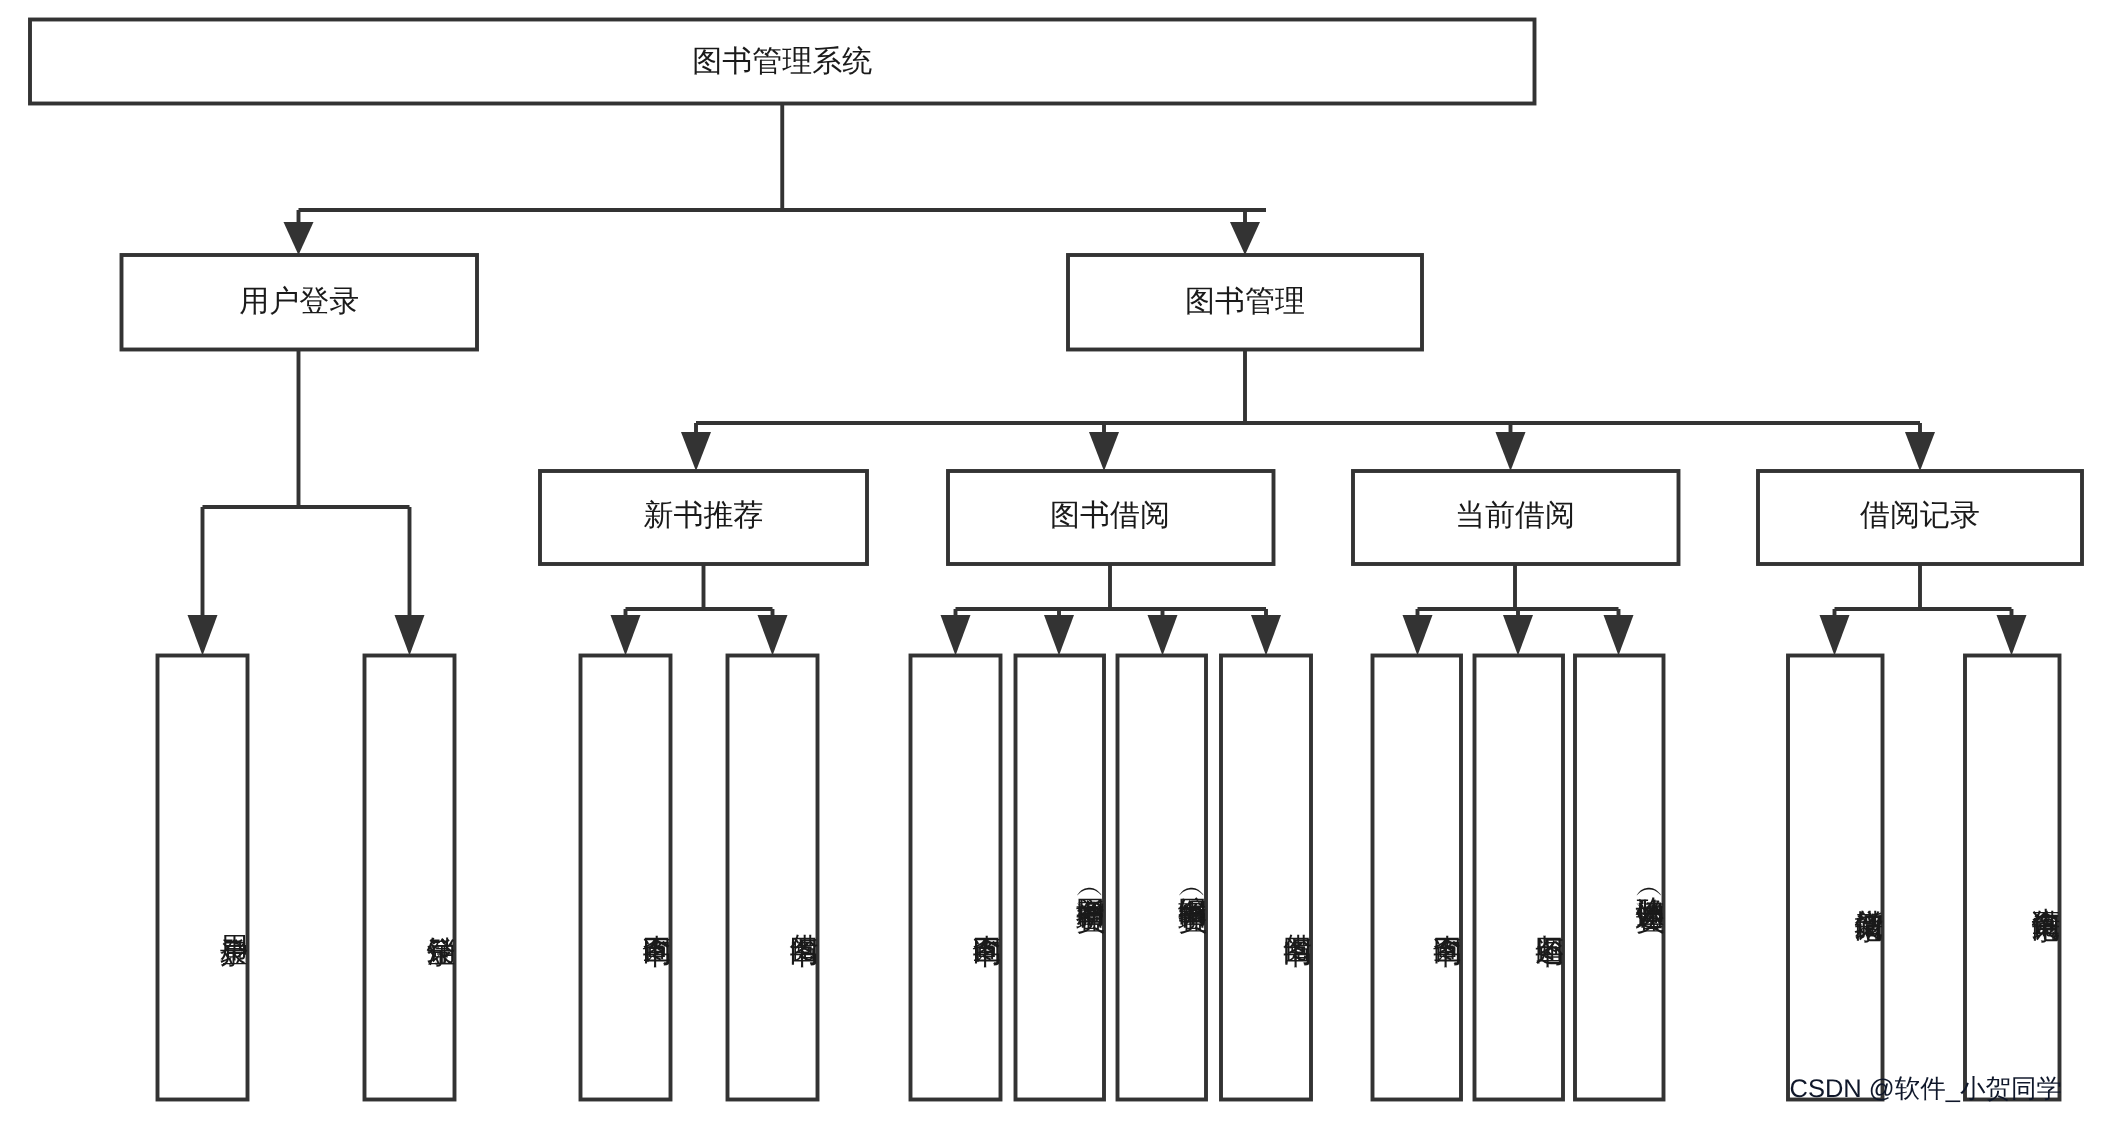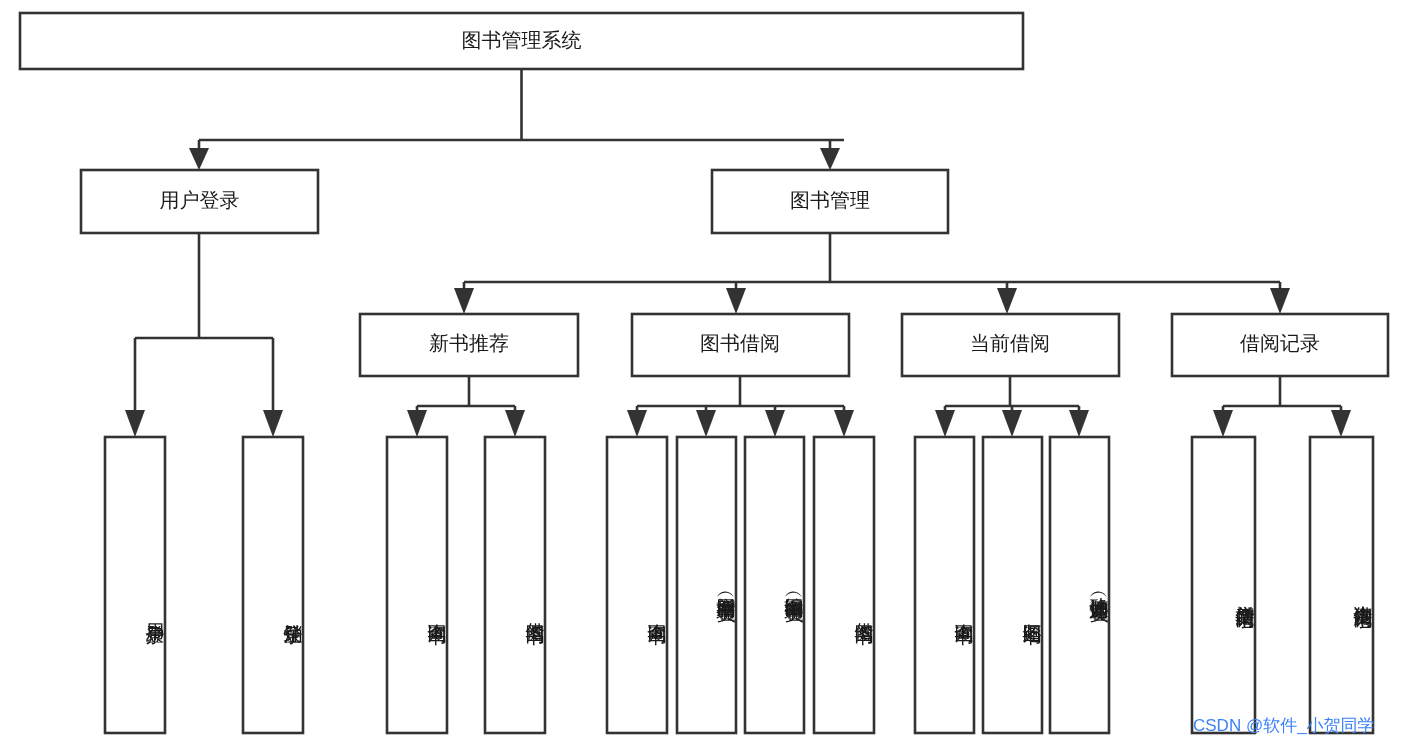--- a/index.html
+++ b/index.html
@@ -61,21 +61,21 @@
     display: flex;
     align-items: flex-start;
     justify-content: center;
     white-space: nowrap;
     pointer-events: none;
   }
   .watermark {
     position: absolute;
     font-family: "Liberation Sans", "DejaVu Sans", sans-serif;
     font-size: 17px;
-    color: #3b82f6;
+    color: #0f172a;
     white-space: nowrap;
     left: 1193px;
     top: 714px;
   }
 </style>
 </head>
 <body>
 
 <div id="diagram-root">
 

